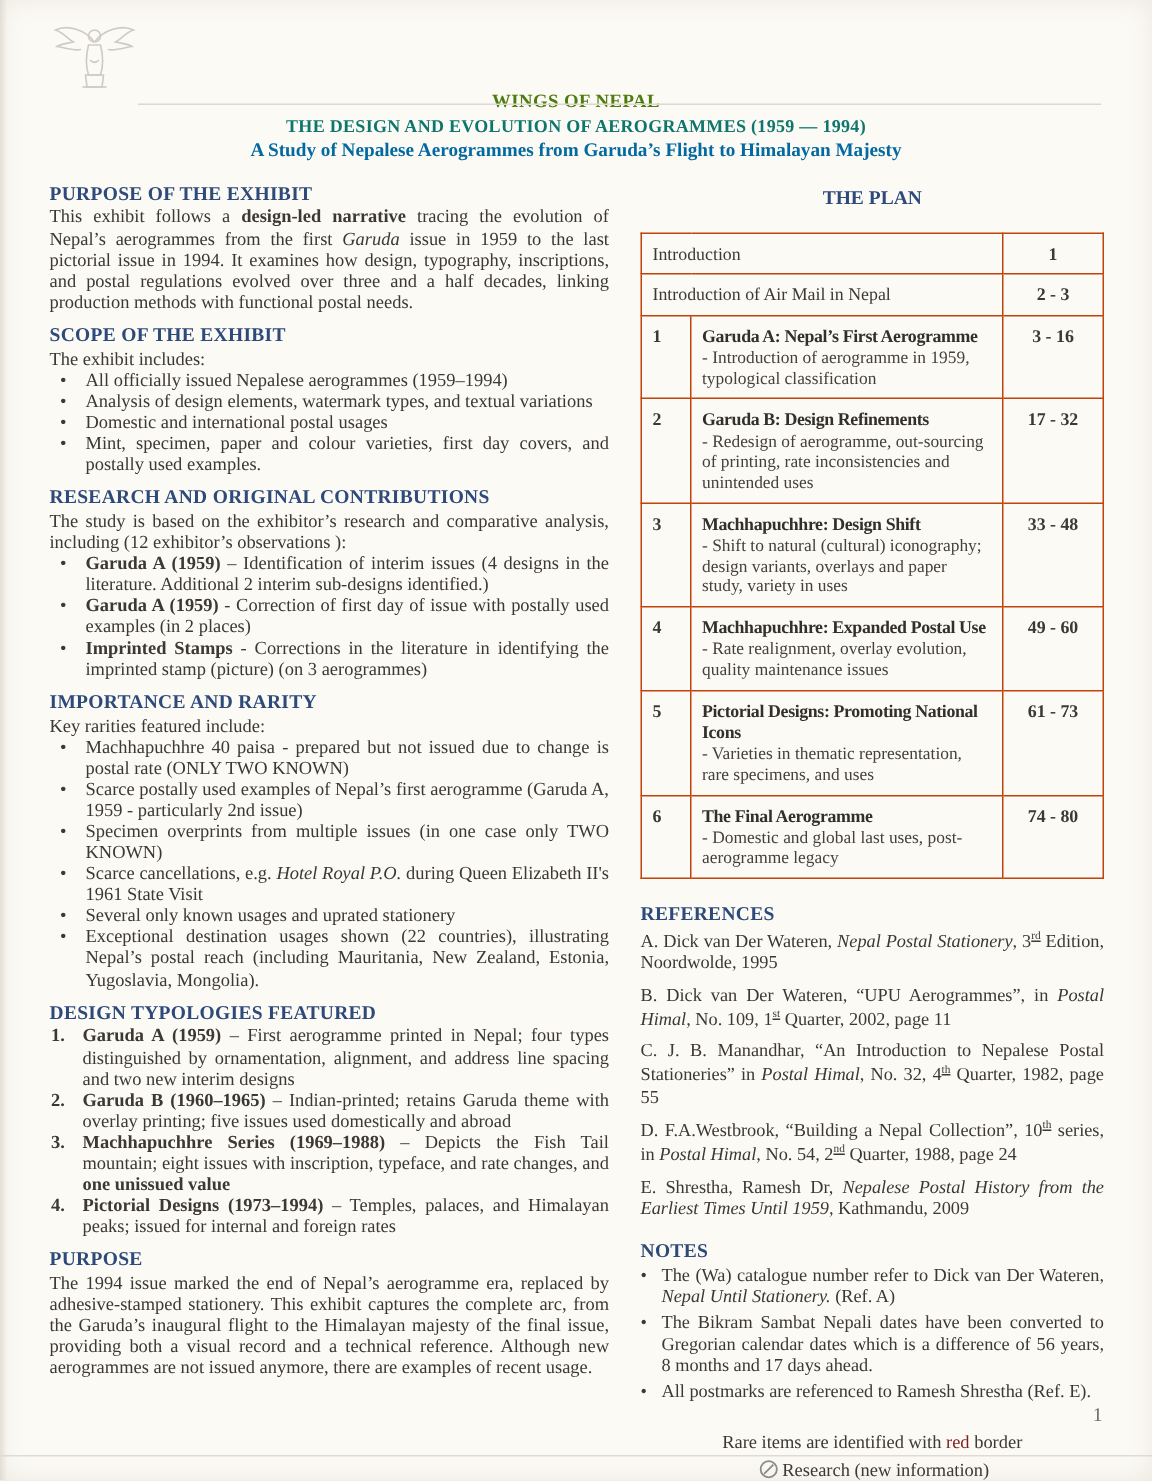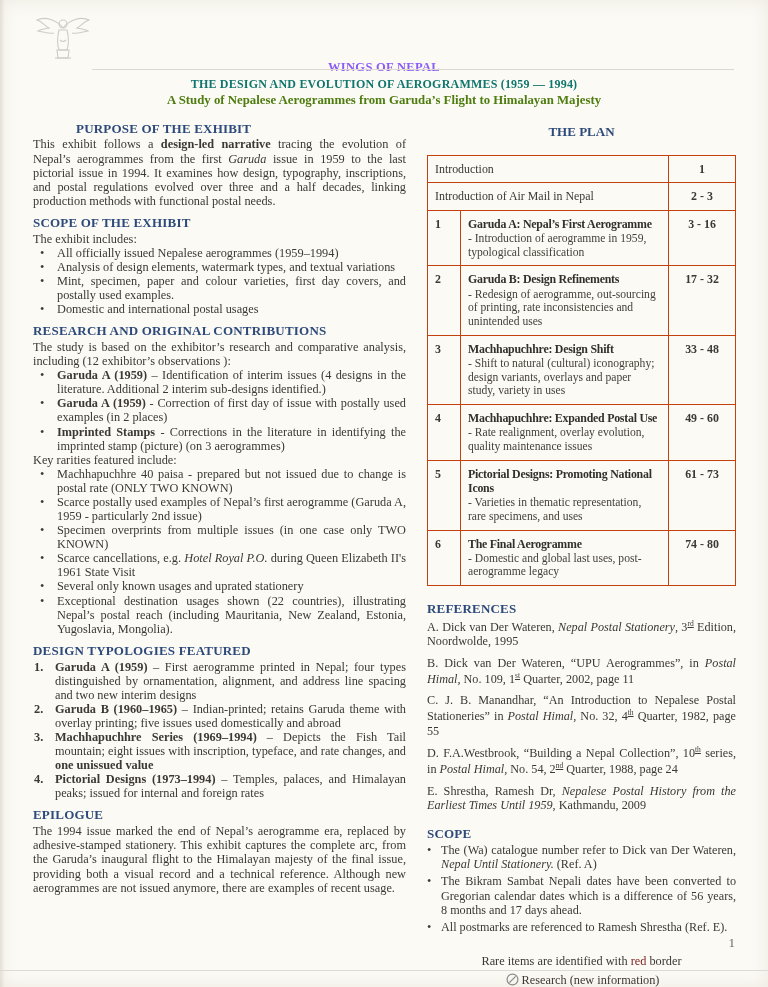--- a/index.html
+++ b/index.html
@@ -10,29 +10,29 @@
     background:#fcfaf5;
     font-family:"Liberation Serif", serif;
     color:#3c3833;
     overflow:hidden;
     box-shadow:inset 0 0 18px rgba(120,110,90,.12);
   }
   
   .logo{position:absolute;left:33px;top:10px;width:60px;height:62px;opacity:.55;}
   .logo-rule{position:absolute;left:92px;top:69px;width:642px;height:1px;background:#dcd8cf;}
   .doc-header{padding-top:60px;text-align:center;line-height:1.25;}
-  .kicker{font-size:12.5px;font-weight:bold;color:#8b5cf6;letter-spacing:.3px;}
+  .kicker{font-size:12.5px;font-weight:bold;color:#4d7c0f;letter-spacing:.3px;}
   .doc-title{font-size:12px;font-weight:bold;color:#0f766e;margin:1px 0 1px;letter-spacing:.2px;}
-  .doc-subtitle{font-size:12.8px;font-weight:bold;color:#4d7c0f;}
+  .doc-subtitle{font-size:12.8px;font-weight:bold;color:#0369a1;}
   
   .columns{display:flex;gap:21px;padding:13px 32px 0 33px;align-items:flex-start;}
   .col-left{flex:0 0 373px;font-size:12.3px;line-height:1.145;text-align:justify;}
   .col-right{flex:1;font-size:12.2px;line-height:1.2;}
   h3.sec{font-size:13px;color:#2d4a7a;margin:8px 0 1px;text-align:left;letter-spacing:.2px;}
-  .col-left section:first-child h3.sec{margin-top:0;margin-left:43px;}
+  .col-left section:first-child h3.sec{margin-top:0;}
   p.body{margin:0;}
   ul.bul{list-style:none;margin:0;padding:0;}
   ul.bul li{position:relative;padding-left:24px;margin:0;}
   ul.bul li::before{content:"\2022";position:absolute;left:7px;top:0;}
   ol.numlist{list-style:none;margin:0;padding:0;}
   ol.numlist li{position:relative;padding-left:22px;margin:0;}
   .li-num{position:absolute;left:1px;font-weight:bold;}
   
   .plan-title{font-size:13px;font-weight:bold;color:#2d4a7a;text-align:center;margin:2px 0 0;}
   table.plan{width:100%;border-collapse:collapse;margin-top:16px;font-size:11.9px;}
@@ -93,59 +93,60 @@
         <h3 class="sec">PURPOSE OF THE EXHIBIT</h3>
         <p class="body"><span>This exhibit follows a </span><span style="font-weight: bold;">design-led narrative</span><span> tracing the evolution of Nepal’s aerogrammes from the first </span><span style="font-style: italic;">Garuda</span><span> issue in 1959 to the last pictorial issue in 1994. It examines how design, typography, inscriptions, and postal regulations evolved over three and a half decades, linking production methods with functional postal needs.</span></p>
       </section>
 
       <section>
         <h3 class="sec">SCOPE OF THE EXHIBIT</h3>
         <p class="body">The exhibit includes:</p>
         <ul class="bul">
           <li><span>All officially issued Nepalese aerogrammes (1959–1994)</span></li>
           <li><span>Analysis of design elements, watermark types, and textual variations</span></li>
+          <li><span>Domestic and international postal usages</span></li>
           <li><span>Mint, specimen, paper and colour varieties, first day covers, and postally used examples.</span></li>
-          <li><span>Domestic and international postal usages</span></li>
         </ul>
       </section>
 
       <section>
         <h3 class="sec">RESEARCH AND ORIGINAL CONTRIBUTIONS</h3>
         <p class="body"><span>The study is based on the exhibitor’s research and comparative analysis, including (12 exhibitor’s observations ):</span></p>
         <ul class="bul">
           <li><span style="font-weight: bold;">Garuda A (1959)</span><span> – Identification of interim issues (4 designs in the literature. Additional 2 interim sub-designs identified.)</span></li>
           <li><span style="font-weight: bold;">Garuda A (1959)</span><span> - Correction of first day of issue with postally used examples (in 2 places)</span></li>
           <li><span style="font-weight: bold;">Imprinted Stamps</span><span> - Corrections in the literature in identifying the imprinted stamp (picture) (on 3 aerogrammes)</span></li>
         </ul>
       </section>
 
       <section>
+        <h3 class="sec">IMPORTANCE AND RARITY</h3>
         <p class="body">Key rarities featured include:</p>
         <ul class="bul">
           <li><span>Machhapuchhre 40 paisa - prepared but not issued due to change is postal rate (ONLY TWO KNOWN)</span></li>
           <li><span>Scarce postally used examples of Nepal’s first aerogramme (Garuda A, 1959 - particularly 2nd issue)</span></li>
           <li><span>Specimen overprints from multiple issues (in one case only TWO KNOWN)</span></li>
           <li><span>Scarce cancellations, e.g. </span><span style="font-style: italic;">Hotel Royal P.O.</span><span> during Queen Elizabeth II's 1961 State Visit</span></li>
           <li><span>Several only known usages and uprated stationery</span></li>
           <li><span>Exceptional destination usages shown (22 countries), illustrating Nepal’s postal reach (including Mauritania, New Zealand, Estonia, Yugoslavia, Mongolia).</span></li>
         </ul>
       </section>
 
       <section>
         <h3 class="sec">DESIGN TYPOLOGIES FEATURED</h3>
         <ol class="numlist">
           <li><span class="li-num">1.</span><span><span style="font-weight: bold;">Garuda A (1959)</span><span> – First aerogramme printed in Nepal; four types distinguished by ornamentation, alignment, and address line spacing and two new interim designs</span></span></li>
           <li><span class="li-num">2.</span><span><span style="font-weight: bold;">Garuda B (1960–1965)</span><span> – Indian-printed; retains Garuda theme with overlay printing; five issues used domestically and abroad</span></span></li>
-          <li><span class="li-num">3.</span><span><span style="font-weight: bold;">Machhapuchhre Series (1969–1994)</span><span> – Depicts the </span><span style="">Fish Tail</span><span> mountain; eight issues with inscription, typeface, and rate changes, and </span><span style="font-weight: bold;">one unissued value</span></span></li>
+          <li><span class="li-num">3.</span><span><span style="font-weight: bold;">Machhapuchhre Series (1969–1988)</span><span> – Depicts the </span><span style="">Fish Tail</span><span> mountain; eight issues with inscription, typeface, and rate changes, and </span><span style="font-weight: bold;">one unissued value</span></span></li>
           <li><span class="li-num">4.</span><span><span style="font-weight: bold;">Pictorial Designs (1973–1994)</span><span> – Temples, palaces, and Himalayan peaks; issued for internal and foreign rates</span></span></li>
         </ol>
       </section>
 
       <section>
-        <h3 class="sec">EPILOGUE</h3>
+        <h3 class="sec">PURPOSE</h3>
         <p class="body"><span>The 1994 issue marked the end of Nepal’s aerogramme era, replaced by adhesive-stamped stationery. This exhibit captures the complete arc, from the Garuda’s inaugural flight to the Himalayan majesty of the final issue, providing both a visual record and a technical reference. Although new aerogrammes are not issued anymore, there are examples of recent usage.</span></p>
       </section>
 
     </div>
 
     <div class="col-right">
 
       <div class="plan-title">THE PLAN</div>
 
       <table class="plan">
@@ -212,21 +213,21 @@
       <section class="refs">
         <h3 class="sec">REFERENCES</h3>
         <p><span>A. Dick van Der Wateren, </span><span style="font-style: italic;">Nepal Postal Stationery</span><span>, 3</span><sup>rd</sup><span> Edition, Noordwolde, 1995</span></p>
         <p><span>B. Dick van Der Wateren, “UPU Aerogrammes”, in </span><span style="font-style: italic;">Postal Himal</span><span>, No. 109, 1</span><sup>st</sup><span> Quarter, 2002, page 11</span></p>
         <p><span>C. J. B. Manandhar, “An Introduction to Nepalese Postal Stationeries” in </span><span style="font-style: italic;">Postal Himal</span><span>, No. 32, 4</span><sup>th</sup><span> Quarter, 1982, page 55</span></p>
         <p><span>D. F.A.Westbrook, “Building a Nepal Collection”, 10</span><sup>th</sup><span> series, in </span><span style="font-style: italic;">Postal Himal</span><span>, No. 54,  2</span><sup>nd</sup><span> Quarter, 1988, page 24</span></p>
         <p><span>E. Shrestha, Ramesh Dr, </span><span style="font-style: italic;">Nepalese Postal History from the Earliest Times Until 1959</span><span>, Kathmandu, 2009</span></p>
       </section>
 
       <section class="notes">
-        <h3 class="sec">SCOPE</h3>
+        <h3 class="sec">NOTES</h3>
         <ul class="notes-list">
           <li><span>The (Wa) catalogue number refer to Dick van Der Wateren, </span><span style="font-style: italic;">Nepal Until Stationery.</span><span> (Ref. A)</span></li>
           <li><span>The Bikram Sambat Nepali dates have been converted to Gregorian calendar dates which is a difference of 56 years, 8 months and 17 days ahead.</span></li>
           <li><span>All postmarks are referenced to Ramesh Shrestha (Ref. E).</span></li>
         </ul>
       </section>
 
       <div class="legend">
         <div><span>Rare items are identified with </span><span style="color: #7f1d1d;">red</span><span> border</span></div>
         <div>

